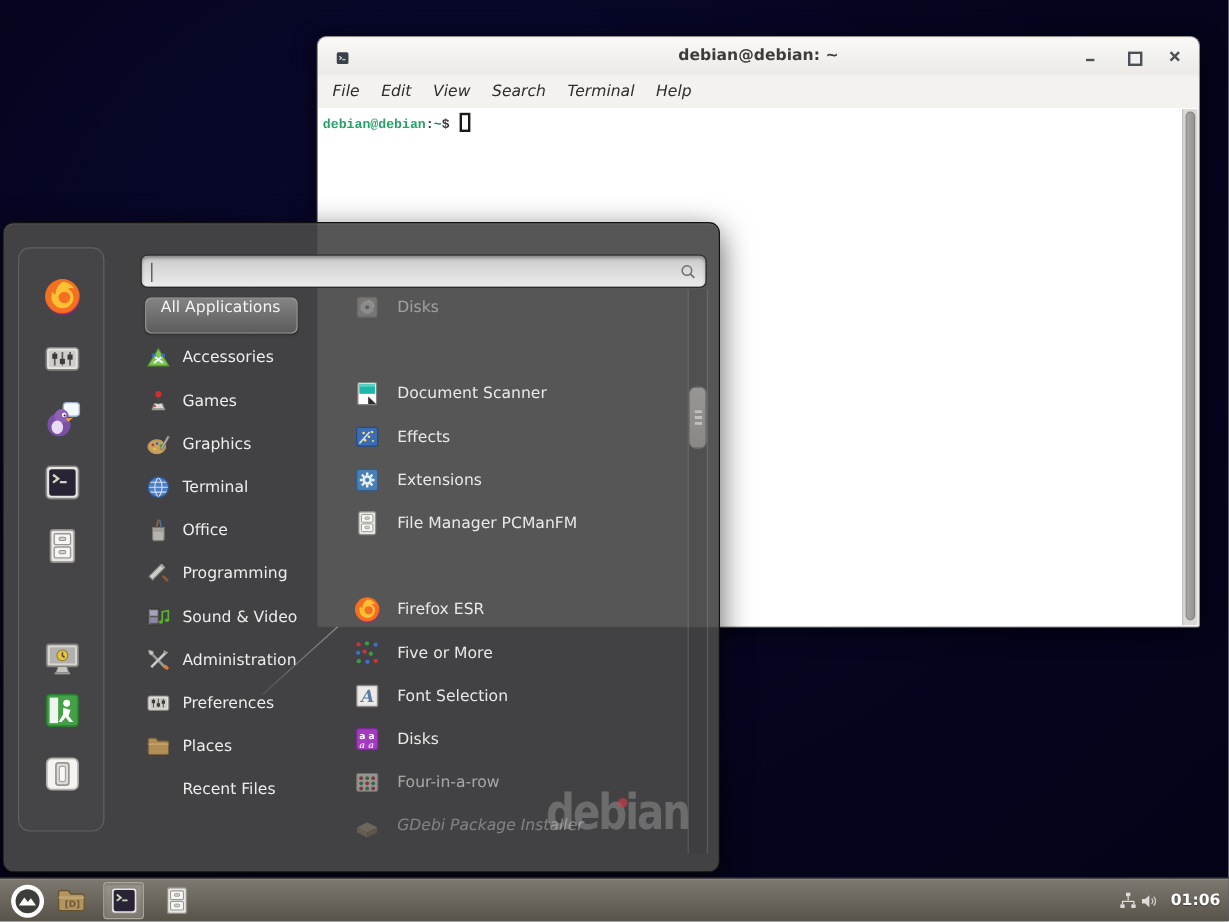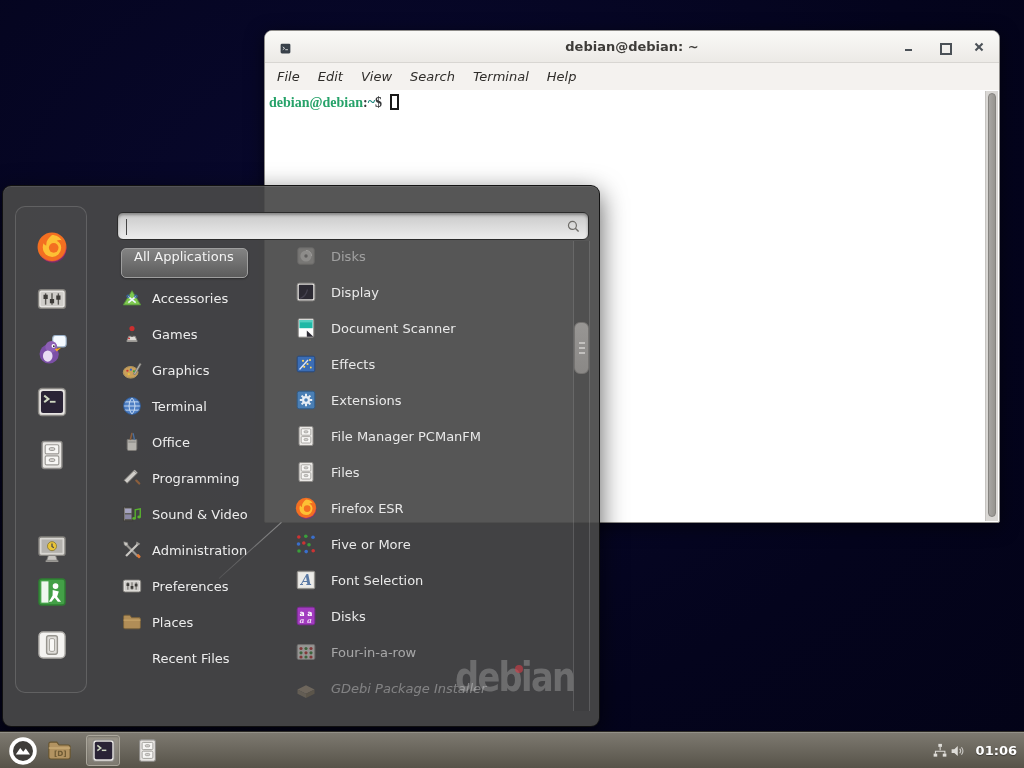--- a/index.html
+++ b/index.html
@@ -22,22 +22,22 @@
   .wbtn { width:12px; height:12px; position:relative; cursor:default; }
   .wbtn-min::after { content:""; position:absolute; left:2px; top:8px; width:7px; height:2px; background:#4b5157; }
   .wbtn-max::after { content:""; position:absolute; left:2px; top:2px; width:8px; height:8px; border:2px solid #4b5157; }
   .wbtn-close::before, .wbtn-close::after { content:""; position:absolute; left:1px; top:5px; width:10px; height:2px; background:#4b5157; }
   .wbtn-close::before { transform:rotate(45deg); }
   .wbtn-close::after  { transform:rotate(-45deg); }
   .term-menubar { height:27px; background:#f4f2ef; display:flex; align-items:center;
     padding-left:3px; font-size:13px; color:#2f2d2a; }
   .term-menu-item { padding:3px 9px; border-radius:3px;font-style:italic; }
   .term-body { position:absolute; left:1px; right:1px; top:60px; bottom:1px; background:#fff; overflow:hidden; }
-  .term-prompt { position:absolute; left:3px; top:3px; font-family:Liberation Serif, serif;
-    font-size:14px; font-weight:bold; white-space:pre; }
+  .term-prompt { position:absolute; left:3px; top:3px; font-family:Liberation Mono, monospace;
+    font-size:11px; font-weight:bold; white-space:pre; }
   .p-user { color:#26a269; }
   .p-sep  { color:#36383a; }
   .p-path { color:#17837a; }
   .p-dollar { color:#36383a; }
   .term-cursor { display:inline-block; width:9px; height:16px; border:2px solid #1a1a1a;
     vertical-align:-3px; margin-left:8px; }
   .term-scrollbar { position:absolute; top:60px; right:1px; bottom:1px; width:13px;
     background:#dad8d5; border-left:1px solid #c6c4c1; }
   .term-scroll-handle { position:absolute; left:2px; right:2px; top:2px; bottom:4px;
     background:linear-gradient(90deg,#a8a6a3,#96948f); border:1px solid #85837f; border-radius:5px; }
@@ -312,28 +312,20 @@
     <div class="apps" id="apps">
         <div class="app-row" style="top: 52px; opacity: 0.5;">
           <svg width="24" height="24" viewBox="0 0 24 24" xmlns="http://www.w3.org/2000/svg">
             <rect x="3.8" y="3.8" width="16.4" height="16.4" rx="2.2" fill="#9a9894" stroke="#7d7b78"></rect>
             <circle cx="12" cy="12" r="5.6" fill="#c4c2be"></circle>
             <circle cx="12" cy="12" r="1.7" fill="#6a6866"></circle>
             <path d="M12 6.4a5.6 5.6 0 0 1 5.6 5.6" stroke="#e2e0dc" fill="none" stroke-width="1"></path>
           </svg>
           <span>Disks</span>
         </div>
-        <div class="app-row" style="top: 88px;">
-          <svg width="24" height="24" viewBox="0 0 24 24" xmlns="http://www.w3.org/2000/svg">
-            <rect x="3.2" y="3.2" width="17.6" height="17.6" rx="2" fill="#e2e0dd" stroke="#8f8d8a"></rect>
-            <rect x="4.8" y="4.8" width="14.4" height="14.4" rx="1" fill="#2c2a33"></rect>
-            <path d="M6 18.5c3.5-1.2 6.5-4.5 7.5-9" stroke="#45424f" fill="none" stroke-width="1.2"></path>
-          </svg>
-          <span>Display</span>
-        </div>
         <div class="app-row" style="top: 124px;">
           <svg width="24" height="24" viewBox="0 0 24 24" xmlns="http://www.w3.org/2000/svg">
             <rect x="4.2" y="2.8" width="15.6" height="18.4" rx="1.2" fill="#fdfdfd" stroke="#84827e"></rect>
             <rect x="5.4" y="4" width="13.2" height="8.2" fill="#1fb8a6"></rect>
             <rect x="5.4" y="4" width="13.2" height="2.4" fill="#63d6c8" opacity=".8"></rect>
             <path d="M12.8 14.5l6.6 6.2h-6.6z" fill="#2c2a33"></path>
           </svg>
           <span>Document Scanner</span>
         </div>
         <div class="app-row" style="top: 160px;">
@@ -363,30 +355,20 @@
         </div>
         <div class="app-row" style="top: 232px;">
           <svg width="24" height="24" viewBox="0 0 24 24" xmlns="http://www.w3.org/2000/svg">
             <rect x="5" y="2.5" width="14" height="19" rx="1.5" fill="#e9e7e4" stroke="#8f8d8a"></rect>
             <rect x="7.2" y="4.8" width="9.6" height="6.4" rx="1" fill="#f7f6f4" stroke="#9a9894" stroke-width="0.8"></rect>
             <rect x="10" y="6.8" width="4" height="2" rx="1" fill="#d5d3cf" stroke="#8f8d8a" stroke-width="0.6"></rect>
             <rect x="7.2" y="12.6" width="9.6" height="6.4" rx="1" fill="#f7f6f4" stroke="#9a9894" stroke-width="0.8"></rect>
             <rect x="10" y="14.6" width="4" height="2" rx="1" fill="#d5d3cf" stroke="#8f8d8a" stroke-width="0.6"></rect>
           </svg>
           <span>File Manager PCManFM</span>
-        </div>
-        <div class="app-row" style="top: 268px;">
-          <svg width="24" height="24" viewBox="0 0 24 24" xmlns="http://www.w3.org/2000/svg">
-            <rect x="5" y="2.5" width="14" height="19" rx="1.5" fill="#e9e7e4" stroke="#8f8d8a"></rect>
-            <rect x="7.2" y="4.8" width="9.6" height="6.4" rx="1" fill="#f7f6f4" stroke="#9a9894" stroke-width="0.8"></rect>
-            <rect x="10" y="6.8" width="4" height="2" rx="1" fill="#d5d3cf" stroke="#8f8d8a" stroke-width="0.6"></rect>
-            <rect x="7.2" y="12.6" width="9.6" height="6.4" rx="1" fill="#f7f6f4" stroke="#9a9894" stroke-width="0.8"></rect>
-            <rect x="10" y="14.6" width="4" height="2" rx="1" fill="#d5d3cf" stroke="#8f8d8a" stroke-width="0.6"></rect>
-          </svg>
-          <span>Files</span>
         </div>
         <div class="app-row" style="top: 304px;">
           <svg width="24" height="24" viewBox="0 0 24 24" xmlns="http://www.w3.org/2000/svg">
             <circle cx="12" cy="12" r="10.2" fill="#f36f21"></circle>
             <path d="M21.5 10A9.8 9.8 0 0 1 12 21.8 9.8 9.8 0 0 1 3.6 17 9.4 9.4 0 0 0 21.5 10z" fill="#b0108d" opacity=".45"></path>
             <path d="M12 3.6c3 0 5.6 1.5 6.9 3.8-1.2-.5-2.6-.4-3.6.2 2 1 3.2 2.7 3.2 5a6.4 6.4 0 0 1-6.4 6.4A6.6 6.6 0 0 1 5.5 12c0-1 .2-1.9.6-2.7.3.8 1 1.4 1.9 1.6-.3-2.7 1.3-5.2 4-7.3z" fill="#ffd43a" opacity=".8"></path>
             <circle cx="13.2" cy="12.6" r="3.4" fill="#f36f21"></circle>
           </svg>
           <span>Firefox ESR</span>
         </div>

